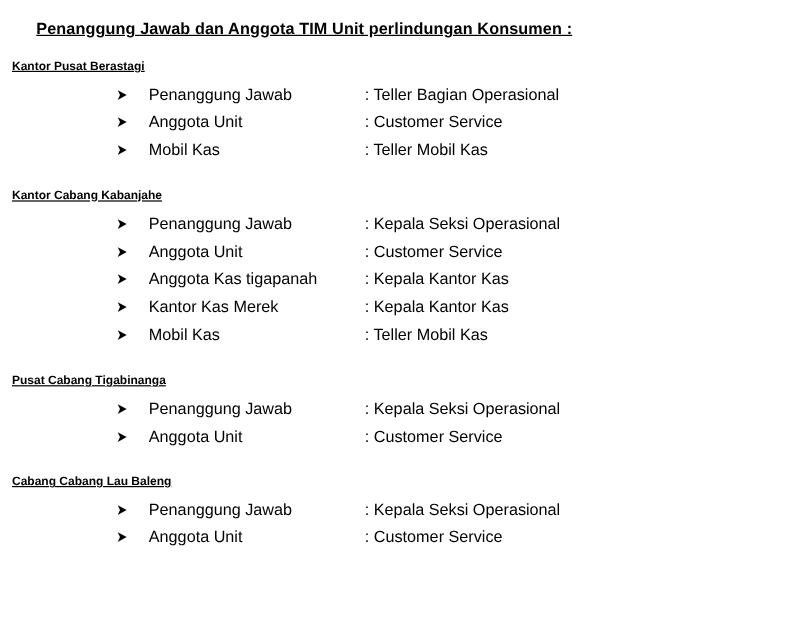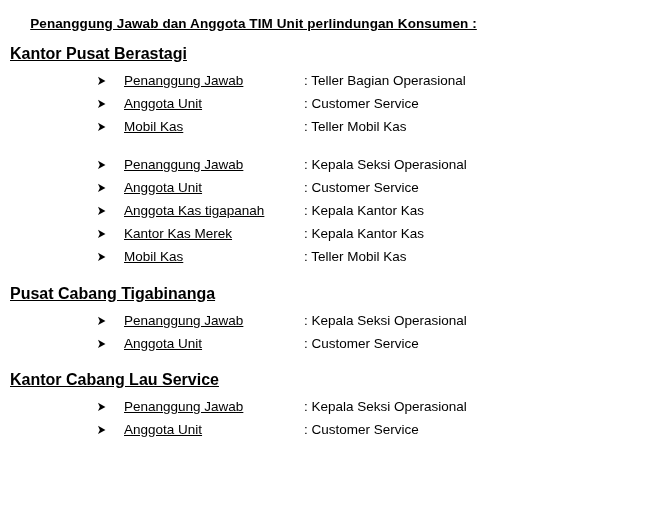--- a/index.html
+++ b/index.html
@@ -27,21 +27,21 @@
     font-size: 13.5px;
     text-decoration: underline;
     margin: 2px 0 14px 0;
     letter-spacing: 0.1px;
   }
   .section {
     margin-bottom: 2px;
   }
   .section-heading {
     font-weight: bold;
-    font-size: 16px;
+    font-size: 10px;
     text-decoration: underline;
     margin: 0 0 8px 0;
     display: inline-block;
   }
   .rows {
     margin: 0 0 18px 0;
     padding: 0;
     list-style: none;
   }
   .row {
@@ -56,21 +56,20 @@
     flex: 0 0 28px;
     text-align: left;
     padding-left: 86px;
     box-sizing: content-box;
     font-size: 12px;
     color: #000000;
   }
   .label {
     width: 180px;
     flex: 0 0 180px;
-    text-decoration: underline;
   }
   .value {
     flex: 1 1 auto;
     white-space: nowrap;
   }
   .arrow-glyph {
     display: inline-block;
     transform: scaleX(0.85);
     font-size: 13px;
     line-height: 1;
@@ -98,20 +97,21 @@
       </li>
       <li class="row">
         <span class="bullet"><span class="arrow-glyph">➤</span></span>
         <span class="label">Mobil Kas</span>
         <span class="value">: Teller Mobil Kas</span>
       </li>
     </ul>
   </div>
 
   <div class="section">
+    <div class="section-heading">Kantor Cabang Kabanjahe</div>
     <ul class="rows">
       <li class="row">
         <span class="bullet"><span class="arrow-glyph">➤</span></span>
         <span class="label">Penanggung Jawab</span>
         <span class="value">: Kepala Seksi Operasional</span>
       </li>
       <li class="row">
         <span class="bullet"><span class="arrow-glyph">➤</span></span>
         <span class="label">Anggota Unit</span>
         <span class="value">: Customer Service</span>
@@ -144,21 +144,21 @@
       </li>
       <li class="row">
         <span class="bullet"><span class="arrow-glyph">➤</span></span>
         <span class="label">Anggota Unit</span>
         <span class="value">: Customer Service</span>
       </li>
     </ul>
   </div>
 
   <div class="section">
-    <div class="section-heading">Kantor Cabang Lau Service</div>
+    <div class="section-heading">Cabang Cabang Lau Baleng</div>
     <ul class="rows">
       <li class="row">
         <span class="bullet"><span class="arrow-glyph">➤</span></span>
         <span class="label">Penanggung Jawab</span>
         <span class="value">: Kepala Seksi Operasional</span>
       </li>
       <li class="row">
         <span class="bullet"><span class="arrow-glyph">➤</span></span>
         <span class="label">Anggota Unit</span>
         <span class="value">: Customer Service</span>

